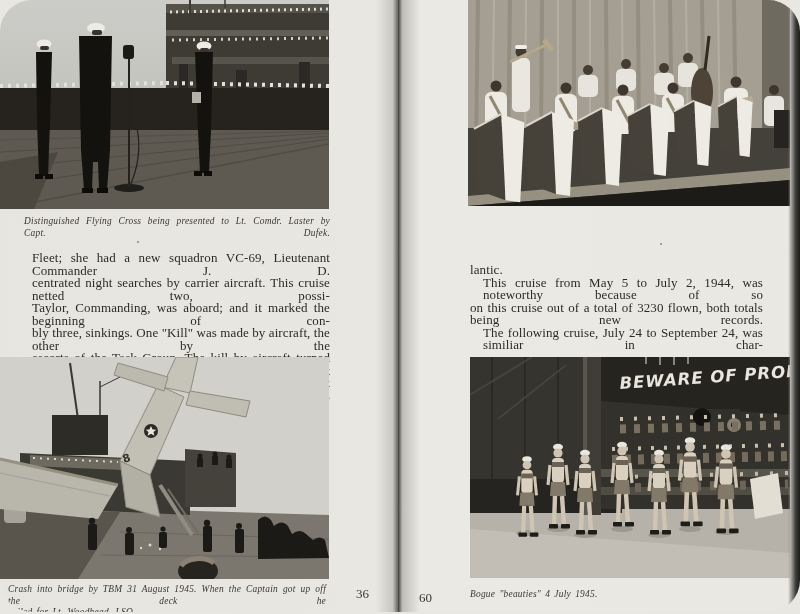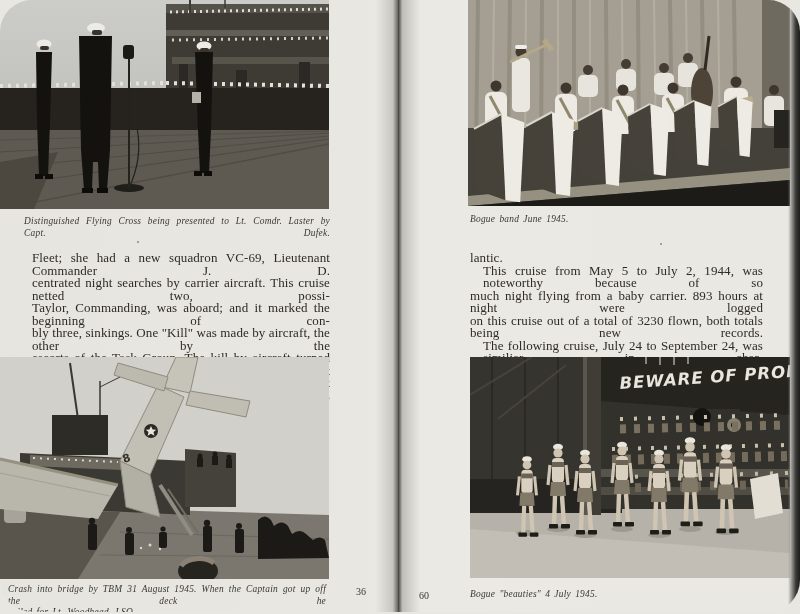--- a/index.html
+++ b/index.html
@@ -6,23 +6,23 @@
   body{width:800px;height:614px;background:#e9e7e2;font-family:"Liberation Serif",serif;}
   .spread{position:relative;width:800px;height:612px;overflow:hidden;
     background:linear-gradient(90deg,#e7e5e0 0%,#e9e7e2 46%,#ebe9e4 54%,#eae8e3 100%);border-radius:32px;}
   .photo{position:absolute;display:block;}
   .caption{position:absolute;font-style:italic;font-size:9.4px;color:#3a3732;
     letter-spacing:0.25px;word-spacing:1.6px;line-height:11.6px;}
   .just{text-align:justify;text-align-last:justify;}
   .bodytext{position:absolute;font-size:13px;color:#2e2b26;line-height:12.55px;
     letter-spacing:0.1px;}
   .bline{text-align:justify;text-align-last:justify;white-space:normal;}
-  .bline.end{text-align-last:left;}
+  .bline.end{text-align-last:left;margin-top:12px;}
   .bline.ind{padding-left:13px;}
-  .pagenum{position:absolute;font-size:10px;color:#3a3732;}
+  .pagenum{position:absolute;font-size:13px;color:#3a3732;}
   .gutter{position:absolute;left:376px;top:0;width:44px;height:614px;
     background:linear-gradient(90deg,rgba(180,178,172,0) 0%,rgba(160,158,152,.45) 38%,rgba(90,88,84,.85) 49%,rgba(60,58,55,.95) 50.5%,rgba(150,148,142,.5) 60%,rgba(190,188,182,0) 100%);}
   .scan-edge{position:absolute;left:788px;top:0;width:12px;height:614px;
     background:linear-gradient(90deg,rgba(0,0,0,0) 0%,#9a9894 30%,#3a3a37 65%,#1b1b19 100%);}
   .speck{position:absolute;border-radius:50%;background:#8d8a84;}
 </style>
 </head>
 <body>
 
 <div class="spread">
@@ -263,27 +263,25 @@
       </g>
     </defs>
     <use href="#stand" transform="translate(6,112) scale(1.05)"></use>
     <use href="#stand" transform="translate(58,110)"></use>
     <use href="#stand" transform="translate(110,106) scale(0.93)"></use>
     <use href="#stand" transform="translate(160,102) scale(0.86)"></use>
     <use href="#stand" transform="translate(206,99) scale(0.78)"></use>
     <use href="#stand" transform="translate(250,95) scale(0.72)"></use>
   </svg>
 
-  <div class="caption" style="left:470px;top:214px;width:300px">Bogue band June 1945.</div>
 
   <div class="bodytext" style="left:470px;top:252px;width:293px">
 
       <div class="bline end">lantic.</div>
       <div class="bline ind">This cruise from May 5 to July 2, 1944, was noteworthy because of so</div>
-      <div class="bline">much night flying from a baby carrier.  893 hours at night were logged</div>
       <div class="bline">on this cruise out of a total of 3230 flown, both totals being new records.</div>
       <div class="bline ind">The following cruise, July 24 to September 24, was similiar in char-</div>
     </div>
 
   <svg class="photo" style="left:470px;top:357px" width="320" height="221" viewBox="0 0 320 221" role="img">
     <rect width="320" height="221" fill="#b6b2a9"></rect>
     <path d="M0,221 L0,172 L320,196 L320,221 Z" fill="#c2beb5"></path>
 
     <rect x="0" y="0" width="152" height="152" fill="#36342e"></rect>
     <rect x="0" y="122" width="152" height="34" fill="#262420"></rect>

